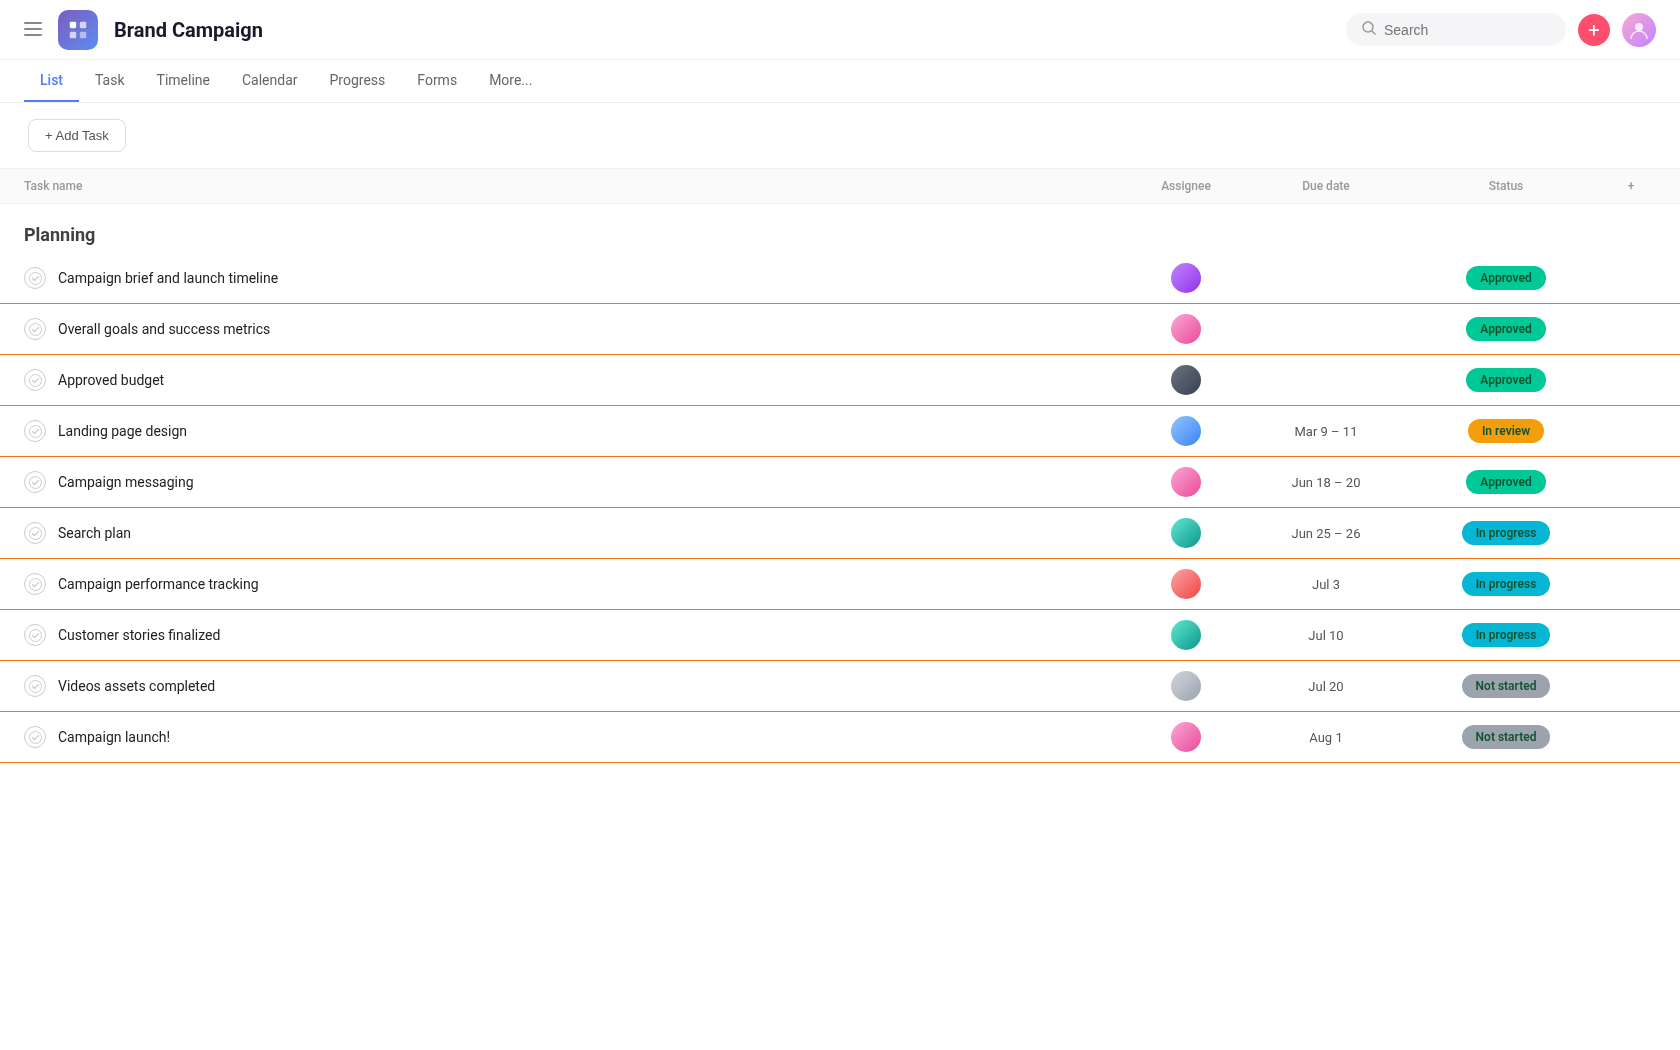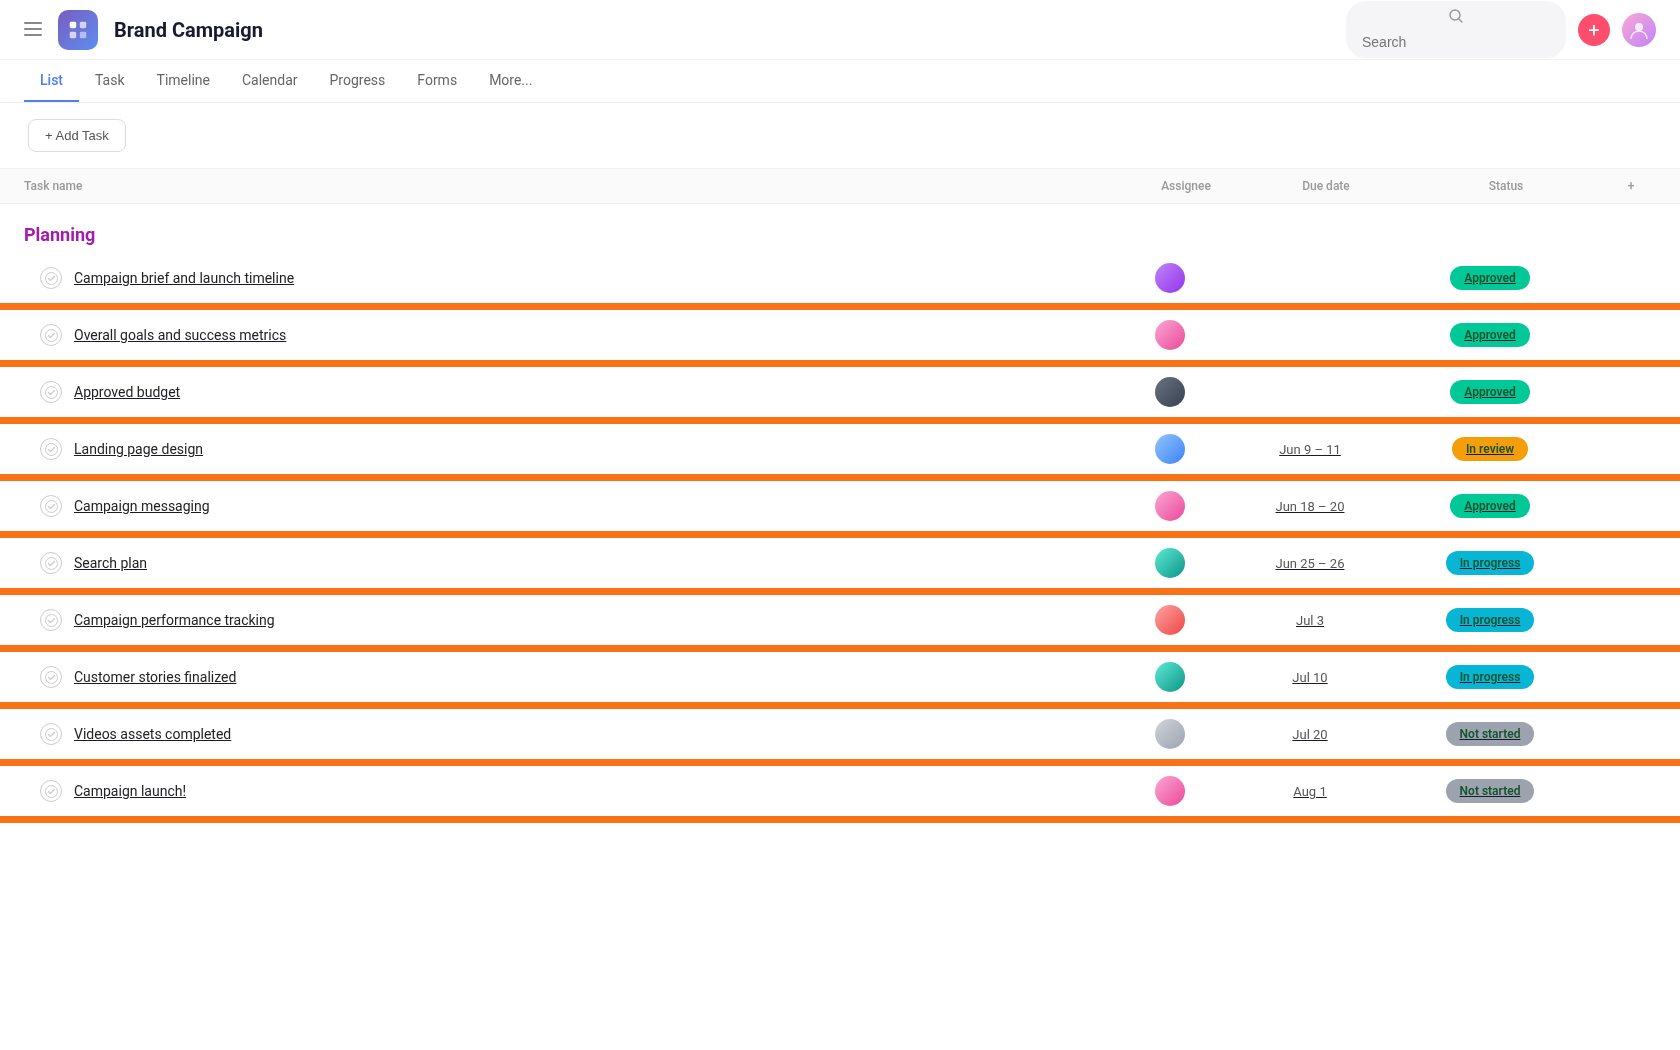--- a/index.html
+++ b/index.html
@@ -5,21 +5,21 @@
     * { box-sizing: border-box; margin: 0; padding: 0; }
     body { font-family: -apple-system, BlinkMacSystemFont, 'Segoe UI', Roboto, sans-serif; background: #fff; color: #1a1a2e; font-size: 14px; }
 
     
     .header { display: flex; align-items: center; padding: 0 24px; height: 60px; border-bottom: 1px solid #f0f0f0; gap: 16px; }
     .menu-icon { color: #666; cursor: pointer; font-size: 18px; flex-shrink: 0; }
     .app-logo { width: 40px; height: 40px; background: linear-gradient(135deg, #7c5cbf, #5b8ef0); border-radius: 10px; display: flex; align-items: center; justify-content: center; flex-shrink: 0; }
     .app-logo svg { width: 22px; height: 22px; fill: white; }
     .project-title { font-size: 20px; font-weight: 700; color: #1a1a2e; flex-shrink: 0; }
     .header-right { margin-left: auto; display: flex; align-items: center; gap: 12px; }
-    .search-box { display: flex; align-items: center; gap: 8px; background: #f5f5f7; border-radius: 20px; padding: 8px 16px; width: 220px; cursor: text; flex-direction: column; }
+    .search-box { display: flex; align-items: center; gap: 8px; background: #f5f5f7; border-radius: 20px; padding: 8px 16px; width: 220px; cursor: text; }
     .search-box input { border: none; background: transparent; outline: none; font-size: 14px; color: #666; width: 100%; }
     .search-icon-wrap { color: #999; font-size: 14px; }
     .add-btn { width: 32px; height: 32px; background: #ff4d6d; border-radius: 50%; display: flex; align-items: center; justify-content: center; color: white; font-size: 20px; cursor: pointer; line-height: 1; }
     .avatar-header { width: 34px; height: 34px; border-radius: 50%; overflow: hidden; background: #c8a882; display: flex; align-items: center; justify-content: center; }
 
     
     .nav-tabs { display: flex; align-items: center; padding: 0 24px; border-bottom: 1px solid #f0f0f0; gap: 0; }
     .nav-tab { padding: 12px 16px; font-size: 14px; color: #666; cursor: pointer; border-bottom: 2px solid transparent; text-decoration: none; }
     .nav-tab.active { color: #4f7ef8; border-bottom: 2px solid #4f7ef8; font-weight: 500; }
 
@@ -28,24 +28,24 @@
     .add-task-btn { display: flex; align-items: center; gap: 6px; padding: 8px 16px; border: 1px solid #ddd; border-radius: 8px; background: #fff; color: #555; cursor: pointer; font-size: 13px; }
 
     
     .table-wrap { width: 100%; }
     .table-header { display: grid; grid-template-columns: 1fr 120px 160px 200px 50px; padding: 10px 24px; background: #fafafa; border-bottom: 1px solid #eee; }
     .col-header { font-size: 12px; color: #999; font-weight: 500; text-transform: none; }
     .col-header.center { text-align: center; }
 
     
     .section-header { padding: 20px 24px 8px; }
-    .section-title { font-size: 18px; font-weight: 700; color: #a21caf; }
-
-    
-    .task-row { display: grid; grid-template-columns: 1fr 120px 160px 200px 50px; padding: 10px 40px; border-bottom: 7px solid #f97316; align-items: center; text-decoration: underline; }
+    .section-title { font-size: 18px; font-weight: 700; color: #404040; }
+
+    
+    .task-row { display: grid; grid-template-columns: 1fr 120px 160px 200px 50px; padding: 10px 24px; border-bottom: 1px solid #f97316; align-items: center; }
     .task-name-cell { display: flex; align-items: center; gap: 12px; }
     .check-icon { width: 22px; height: 22px; border: 1.5px solid #ccc; border-radius: 50%; display: flex; align-items: center; justify-content: center; flex-shrink: 0; color: #ccc; font-size: 13px; }
     .task-name { font-size: 14px; color: #222; }
     .assignee-cell { display: flex; justify-content: center; }
     .avatar { width: 30px; height: 30px; border-radius: 50%; overflow: hidden; background: #ddd; display: flex; align-items: center; justify-content: center; font-size: 12px; color: #fff; font-weight: 600; }
     .due-date-cell { text-align: center; font-size: 13px; color: #555; }
     .status-cell { display: flex; justify-content: center; }
     .status-badge { padding: 5px 14px; border-radius: 20px; font-size: 12px; font-weight: 600; color: #14532d; white-space: nowrap; }
     .status-approved { background: #00c896; }
     .status-in-review { background: #f59e0b; }
@@ -197,21 +197,21 @@
         <svg width="13" height="13" viewBox="0 0 13 13" fill="none">
             <circle cx="6.5" cy="6.5" r="6" stroke="#ccc" stroke-width="1"></circle>
             <path d="M3.5 6.5l2 2 4-4" stroke="#ccc" stroke-width="1.2" stroke-linecap="round" stroke-linejoin="round"></path>
           </svg>
       </div>
       <span class="task-name">Landing page design</span>
     </div>
     <div class="assignee-cell">
       <div class="avatar av-blue"></div>
     </div>
-    <div class="due-date-cell">Jun 9 – 11</div>
+    <div class="due-date-cell">Mar 9 – 11</div>
     <div class="status-cell">
       <span class="status-badge status-in-review">In review</span>
     </div>
     <div class="add-col"></div>
   </div>
 
   <div class="task-row">
     <div class="task-name-cell">
       <div class="check-icon">
         <svg width="13" height="13" viewBox="0 0 13 13" fill="none">

